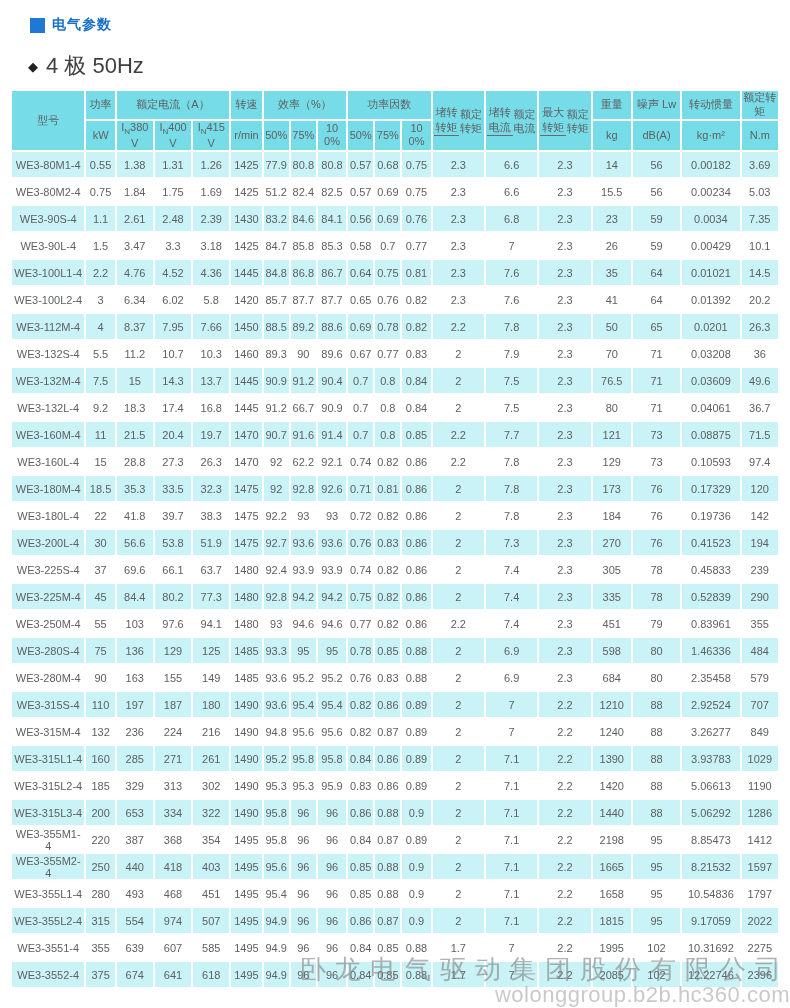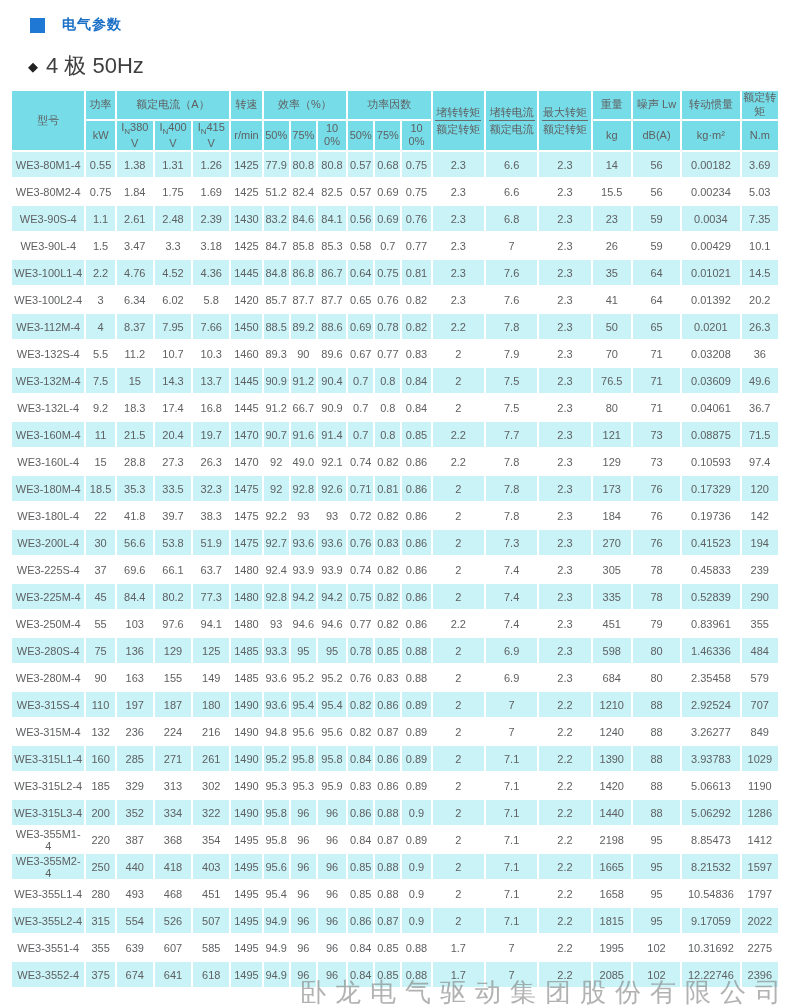--- a/index.html
+++ b/index.html
@@ -8,39 +8,39 @@
     --text:#5f6062;
     --title-blue:#1a6fc6;
     --square-blue:#1e78d4;
   }
   *{box-sizing:border-box;}
   html,body{margin:0;padding:0;}
   body{
     width:790px;height:1008px;background:#fff;position:relative;overflow:hidden;
     font-family:"Liberation Sans","DejaVu Sans",sans-serif;color:var(--text);
   }
-  .section-header{display:flex;align-items:center;gap:17px;padding:16px 0 0 30px;}
+  .section-header{display:flex;align-items:center;gap:7px;padding:16px 0 0 30px;}
   .blue-square{width:15px;height:15px;background:var(--square-blue);flex:0 0 auto;}
   .section-title{color:var(--title-blue);font-weight:bold;font-size:14px;letter-spacing:1px;}
   .subtitle-row{display:flex;align-items:center;gap:8px;padding:17px 0 0 28px;color:#3a3a3a;}
   .diamond{font-size:13px;color:#222;}
   .subtitle{font-size:22px;color:#3f3f3f;}
   table{
     border-collapse:separate;border-spacing:2px;
     table-layout:fixed;width:770px;margin:8px 0 0 10px;
   }
   th,td{
     overflow:hidden;text-align:center;vertical-align:middle;
     font-weight:normal;font-size:11px;color:var(--text);padding:0 1px;
   }
   thead th{background:var(--header-bg);height:26px;word-break:break-all;line-height:1.25;}
   tbody td{height:25px;}
   tbody tr:nth-child(odd) td{background:var(--row-cyan);}
   tbody tr:nth-child(even) td{background:#fff;}
-  .frac{display:flex;flex-direction:column;align-items:center;justify-content:center;line-height:1.3;}
+  .frac{display:flex;flex-direction:row;align-items:center;justify-content:center;line-height:1.3;}
   .frac .top{border-bottom:1px solid #6a6a6a;padding:0 1px 1px;}
   .frac .bot{padding-top:1px;}
   sub{font-size:8px;}
   .watermark{
     position:absolute;right:0;bottom:2px;text-align:right;z-index:5;
     pointer-events:none;line-height:1.05;
   }
   .watermark .wm-cn{
     font-size:26px;color:rgba(130,130,130,0.62);letter-spacing:9px;white-space:nowrap;
   }
@@ -365,21 +365,21 @@
         <td>71.5</td>
       </tr>
       <tr>
         <td>WE3-160L-4</td>
         <td>15</td>
         <td>28.8</td>
         <td>27.3</td>
         <td>26.3</td>
         <td>1470</td>
         <td>92</td>
-        <td>49.0</td>
+        <td>62.2</td>
         <td>92.1</td>
         <td>0.74</td>
         <td>0.82</td>
         <td>0.86</td>
         <td>2.2</td>
         <td>7.8</td>
         <td>2.3</td>
         <td>129</td>
         <td>73</td>
         <td>0.10593</td>
@@ -633,21 +633,21 @@
         <td>7.1</td>
         <td>2.2</td>
         <td>1420</td>
         <td>88</td>
         <td>5.06613</td>
         <td>1190</td>
       </tr>
       <tr>
         <td>WE3-315L3-4</td>
         <td>200</td>
-        <td>352</td>
+        <td>653</td>
         <td>334</td>
         <td>322</td>
         <td>1490</td>
         <td>95.8</td>
         <td>96</td>
         <td>96</td>
         <td>0.86</td>
         <td>0.88</td>
         <td>0.9</td>
         <td>2</td>
@@ -718,21 +718,21 @@
         <td>2.2</td>
         <td>1658</td>
         <td>95</td>
         <td>10.54836</td>
         <td>1797</td>
       </tr>
       <tr>
         <td>WE3-355L2-4</td>
         <td>315</td>
         <td>554</td>
-        <td>526</td>
+        <td>974</td>
         <td>507</td>
         <td>1495</td>
         <td>94.9</td>
         <td>96</td>
         <td>96</td>
         <td>0.86</td>
         <td>0.87</td>
         <td>0.9</td>
         <td>2</td>
         <td>7.1</td>
@@ -782,13 +782,14 @@
         <td>2085</td>
         <td>102</td>
         <td>12.22746</td>
         <td>2396</td>
       </tr>
     </tbody>
 </table>
 
 <div class="watermark">
   <div class="wm-cn">卧龙电气驱动集团股份有限公司</div>
+  <div class="wm-url">wolonggroup.b2b.hc360.com</div>
 </div>
 
 </body></html>

